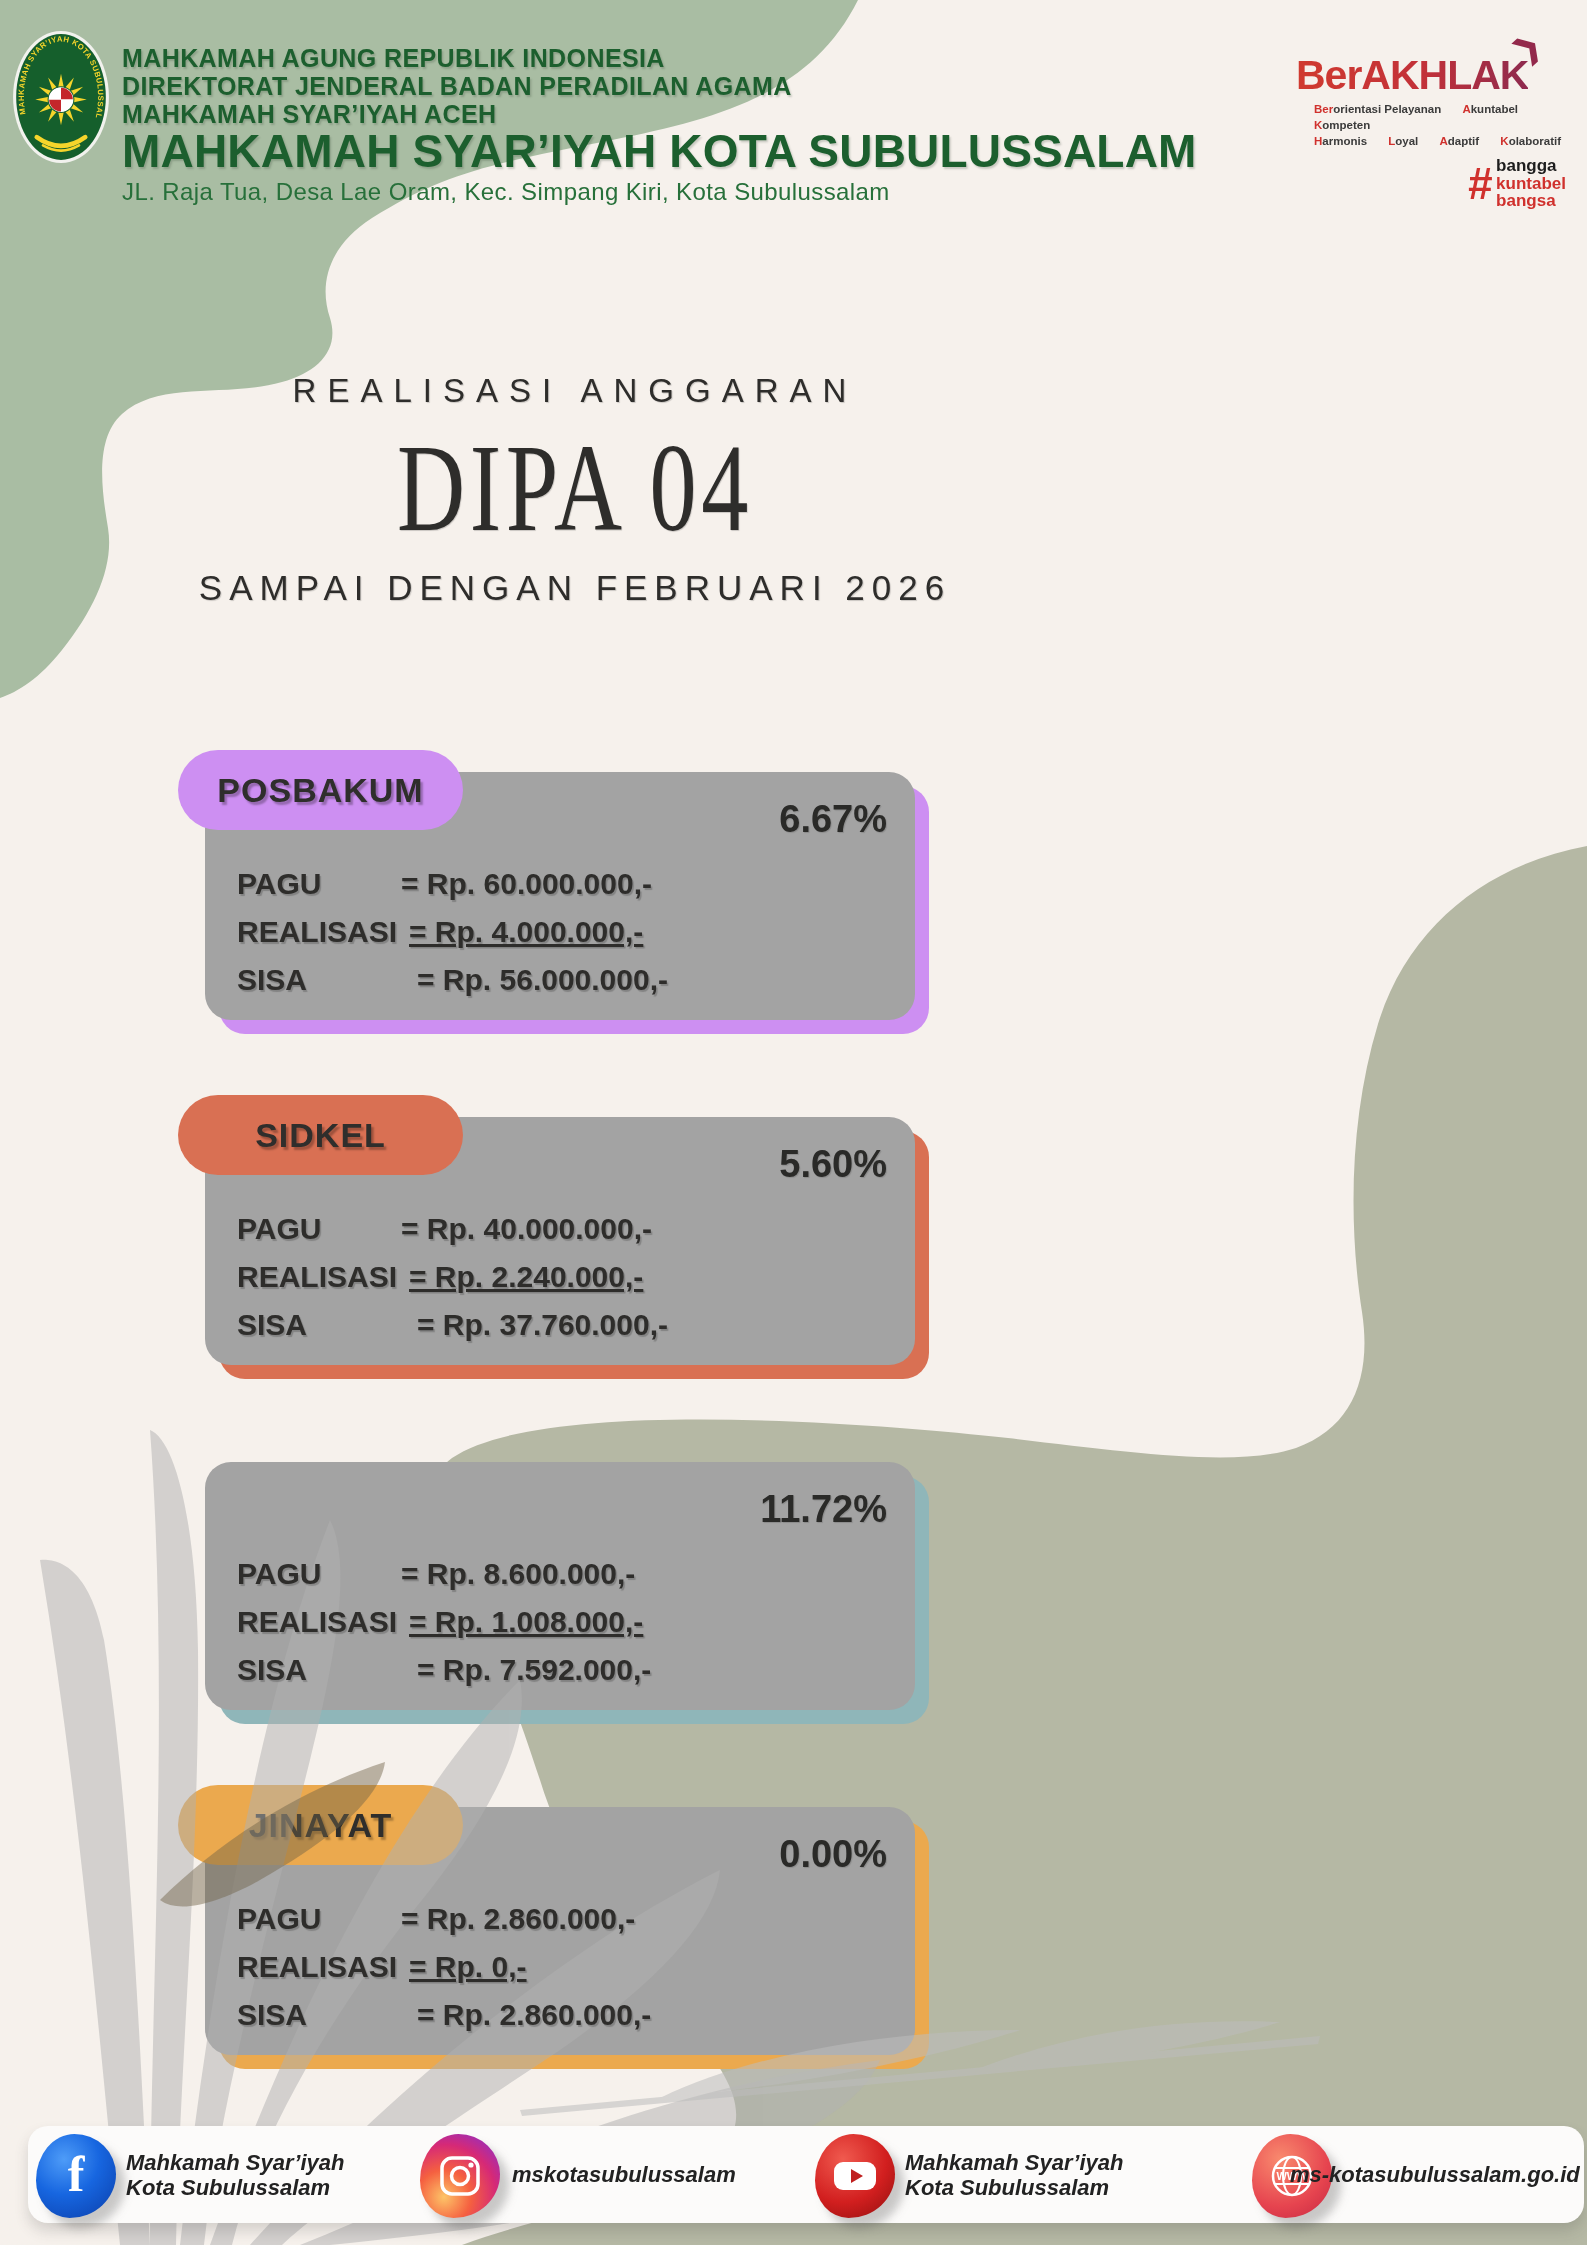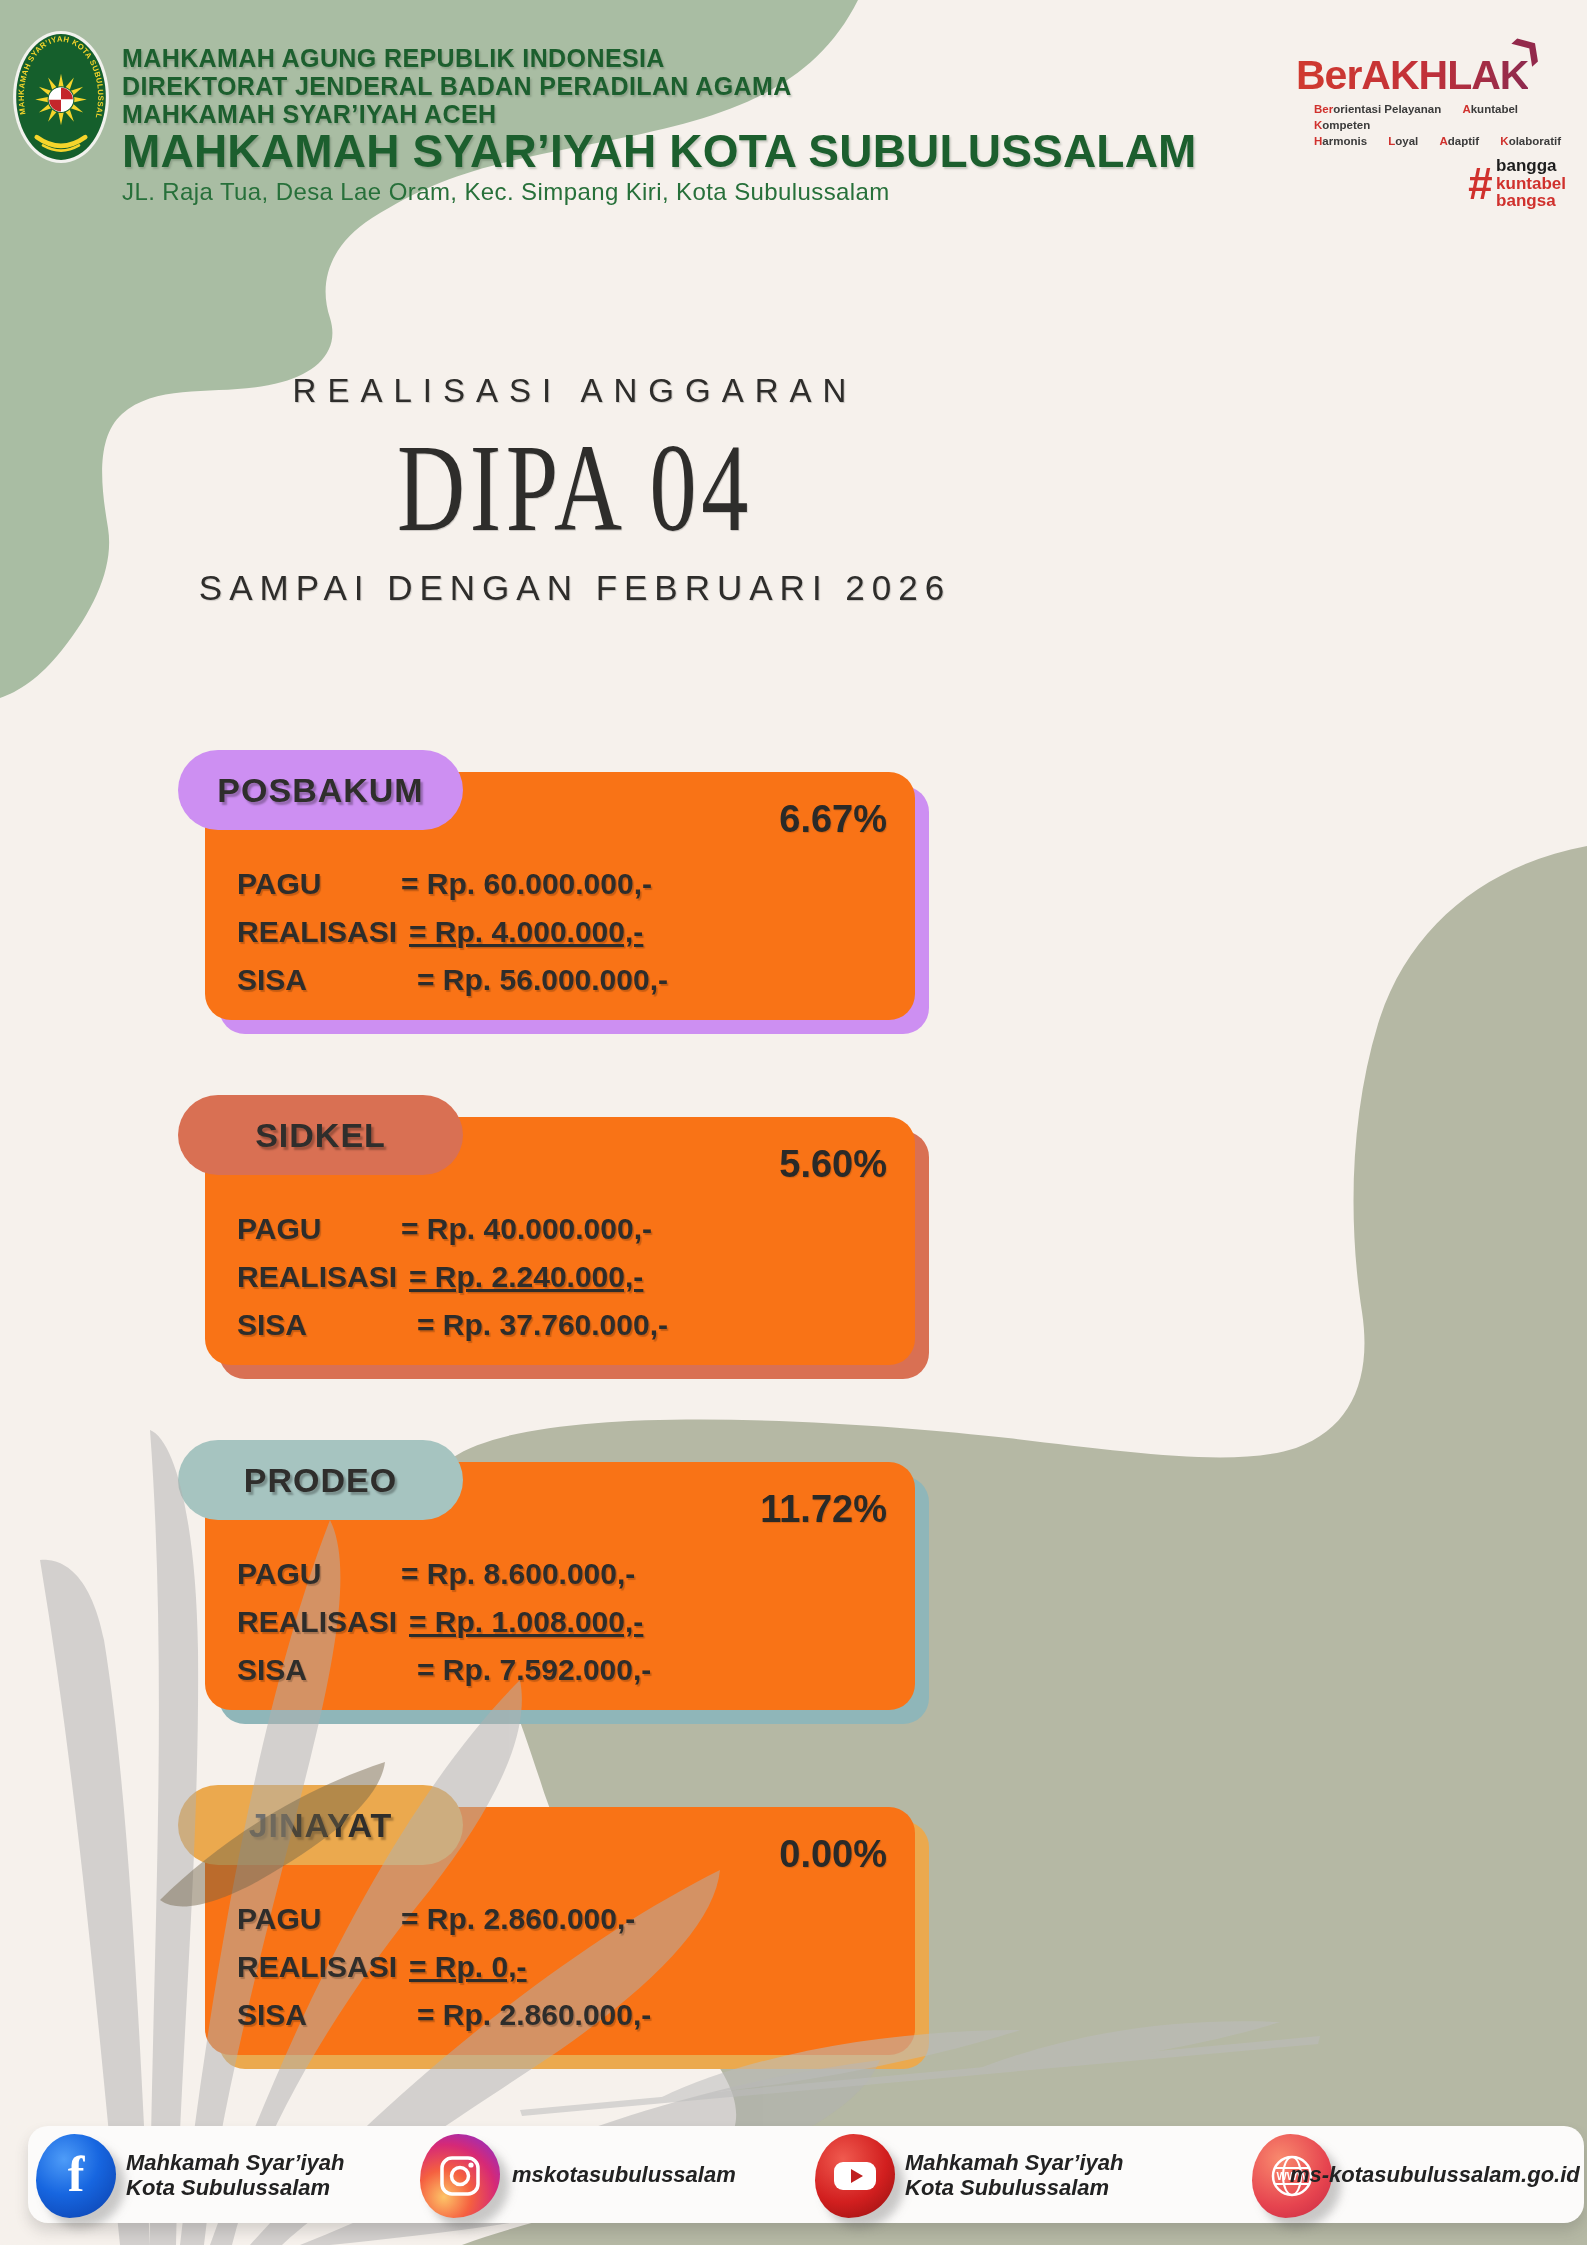--- a/index.html
+++ b/index.html
@@ -48,21 +48,21 @@
   .subtitle{font-size:35px;letter-spacing:7px;font-weight:500;margin-top:14px;
     text-shadow:1px 1px 1px rgba(0,0,0,.18);}
 
   
   .section{position:absolute;left:0;width:960px;height:310px;}
   .s0{top:750px;}.s1{top:1095px;}.s2{top:1440px;}.s3{top:1785px;}
   .c0{--c:#cd8ff2;}
   .c1{--c:#d97053;}
   .c2{--c:#a6c4c0;--sh:#8fb6b9;}
   .c3{--c:#eba94e;}
-  .card{position:absolute;left:205px;top:22px;width:710px;height:248px;background:#f97316;
+  .card{position:absolute;left:205px;top:22px;width:710px;height:248px;background:#a3a3a3;
     border-radius:26px;box-shadow:14px 14px 0 0 var(--sh,var(--c));}
   .pill{position:absolute;left:178px;top:0;width:285px;height:80px;border-radius:40px;
     background:var(--c);display:flex;align-items:center;justify-content:center;
     font-size:34px;font-weight:bold;letter-spacing:1px;color:#2f2e2c;
     text-shadow:2.5px 2.5px 2px rgba(0,0,0,.28);}
   .pct{position:absolute;top:26px;right:28px;font-size:38px;font-weight:bold;color:#2a2a28;
     z-index:2;text-shadow:1px 1px 1px rgba(0,0,0,.15);}
   .rows{position:absolute;left:32px;top:88px;z-index:2;}
   .row{display:flex;height:48px;align-items:center;font-size:30px;font-weight:bold;
     color:#2e2d2b;text-shadow:1.5px 1.5px 1px rgba(0,0,0,.2);white-space:nowrap;}
@@ -210,21 +210,20 @@
         <div class="row r1">
             <span class="lbl">REALISASI</span>
             <span class="val">= Rp. 1.008.000,-</span>
           </div>
         <div class="row r2">
             <span class="lbl">SISA</span>
             <span class="val">= Rp. 7.592.000,-</span>
           </div>
       </div>
     </div>
-    <div class="pill">PRODEO</div>
   </div>
 
   <div class="section s3 c3">
     <div class="card">
       <div class="pct">0.00%</div>
       <div class="rows">
         <div class="row r0">
             <span class="lbl">PAGU</span>
             <span class="val">= Rp. 2.860.000,-</span>
           </div>

